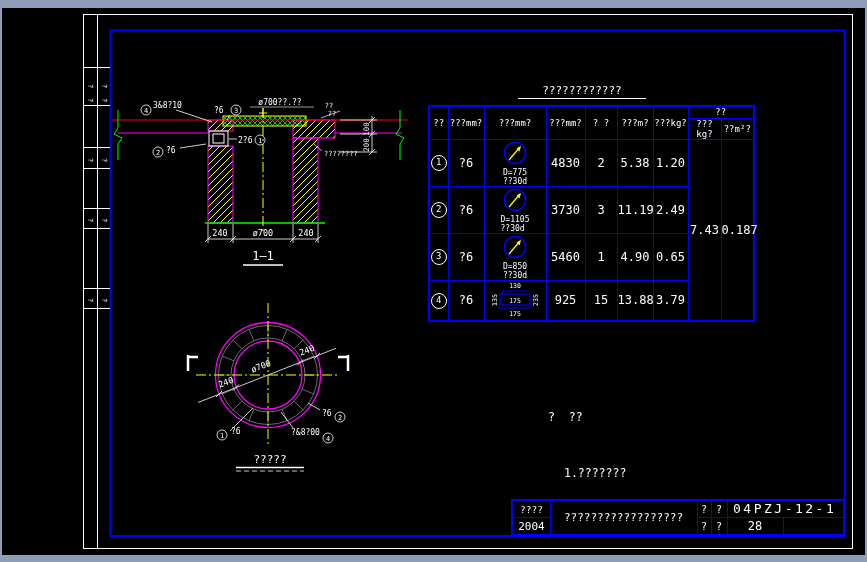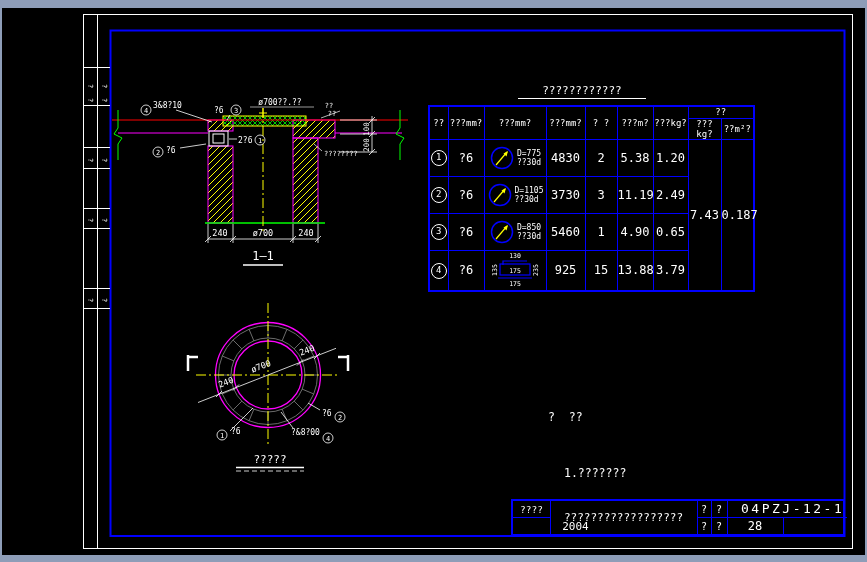--- a/index.html
+++ b/index.html
@@ -19,38 +19,38 @@
   table.bar-table{position:absolute;left:428px;top:105px;width:325px;table-layout:fixed;
                   border-collapse:collapse;border:2px solid #0000ff;}
   .bar-table th,.bar-table td{border:1px solid #0000ff;text-align:center;vertical-align:middle;
                   padding:0;font-weight:normal;}
   .bar-table th{font-size:9px;}
   .bar-table td{font-size:12px;}
   tr.h1{height:12px;} tr.h2{height:13px;}
   tr.r{height:37px;}
   .circ{display:inline-block;width:14px;height:14px;line-height:13px;border:1px solid #fff;
         border-radius:50%;font-size:9px;text-align:center;}
-  .shape-cell{display:flex;align-items:center;justify-content:center;gap:2px;}
+  .shape-cell{display:flex;align-items:center;justify-content:center;gap:2px;flex-direction:column;}
   .arc-lbls{font-size:8px;line-height:9px;text-align:left;}
 
   
   #notes{position:absolute;left:548px;top:371px;font-size:11.5px;line-height:18.5px;white-space:pre;}
   #notes .nline{margin-left:16px;}
 
   
   #titleblock{position:absolute;left:511px;top:499px;width:334px;height:37px;
               border:2px solid #0000ff;box-sizing:border-box;}
   #titleblock .vl{position:absolute;top:0;width:0;height:33px;border-left:1px solid #0000ff;}
   #titleblock .hl{position:absolute;height:0;border-top:1px solid #0000ff;}
   #titleblock .cell{position:absolute;display:flex;align-items:center;justify-content:center;}
   .tb-org{left:0;top:0;width:37px;height:16px;font-size:9.5px;}
-  .tb-year{left:0;top:17px;width:37px;height:16px;font-size:11px;margin-left:44px;}
+  .tb-year{left:0;top:17px;width:37px;height:16px;font-size:11px;}
   .tb-title{left:37px;top:0;width:147px;height:33px;font-size:11px;}
   .tb-q{font-size:10px;}
-  .tb-dno{position:absolute;left:228px;top:-1px;height:17px;line-height:17px;
+  .tb-dno{position:absolute;left:220px;top:-1px;height:17px;line-height:17px;
           font-size:13px;letter-spacing:2.5px;white-space:nowrap;}
   .tb-sheet{left:214px;top:17px;width:56px;height:16px;font-size:12px;}
 </style>
 </head>
 <body>
 
 <div id="screen">
 
   <div id="chrome-top" class="chrome"></div>
   <div id="chrome-bottom" class="chrome"></div>

